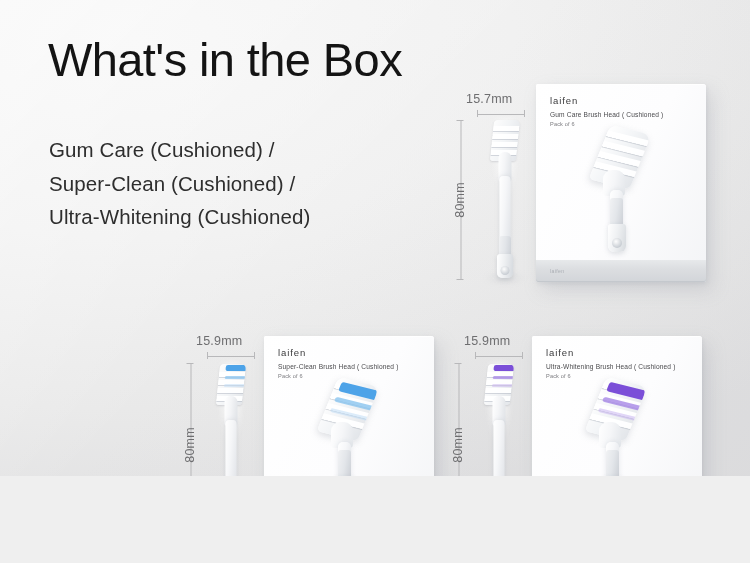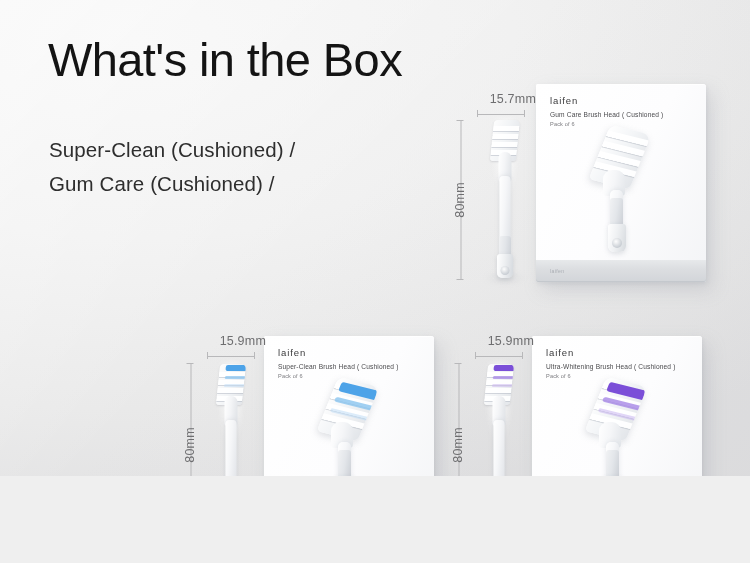--- a/index.html
+++ b/index.html
@@ -27,21 +27,21 @@
     z-index:6;
   }
   .copy{
     position:absolute;left:49px;top:133px;z-index:6;
     font-size:20.5px;line-height:33.5px;color:#2e2e2e;
     font-weight:400;letter-spacing:.1px;white-space:nowrap;
   }
   .copy .ln{display:block;}
 
   
-  .dim-h{position:absolute;z-index:7;text-align:right;}
+  .dim-h{position:absolute;z-index:7;text-align:left;}
   .dim-h .val{
     font-size:12.5px;color:#6e6e70;letter-spacing:.2px;
     white-space:nowrap;line-height:14px;
   }
   .dim-h .bar{
     position:relative;margin:4px auto 0;height:7px;
     border-left:1px solid #b8b8ba;border-right:1px solid #b8b8ba;
   }
   .dim-h .bar::before{
     content:"";position:absolute;left:0;right:0;top:50%;
@@ -228,22 +228,23 @@
   }
 </style>
 </head>
 <body>
 
 <div id="stage">
 
   <div class="headline">What's in the Box</div>
 
   <div class="copy">
+    <span class="ln">Gum Care (Cushioned)  /</span>
     <span class="ln">Super-Clean (Cushioned)  /</span>
-    <span class="ln">Gum Care (Cushioned)  /</span>
+    <span class="ln">Ultra-Whitening (Cushioned)</span>
   </div>
 
   <div class="dim-h" style="left:466px;top:92px;width:70px;">
     <div class="val">15.7mm</div>
     <div class="bar" style="width:46px;"></div>
   </div>
 
   <div class="dim-v" style="left:447px;top:120px;width:26px;height:160px;">
     <div class="bar"></div>
     <div class="val">80mm</div>

